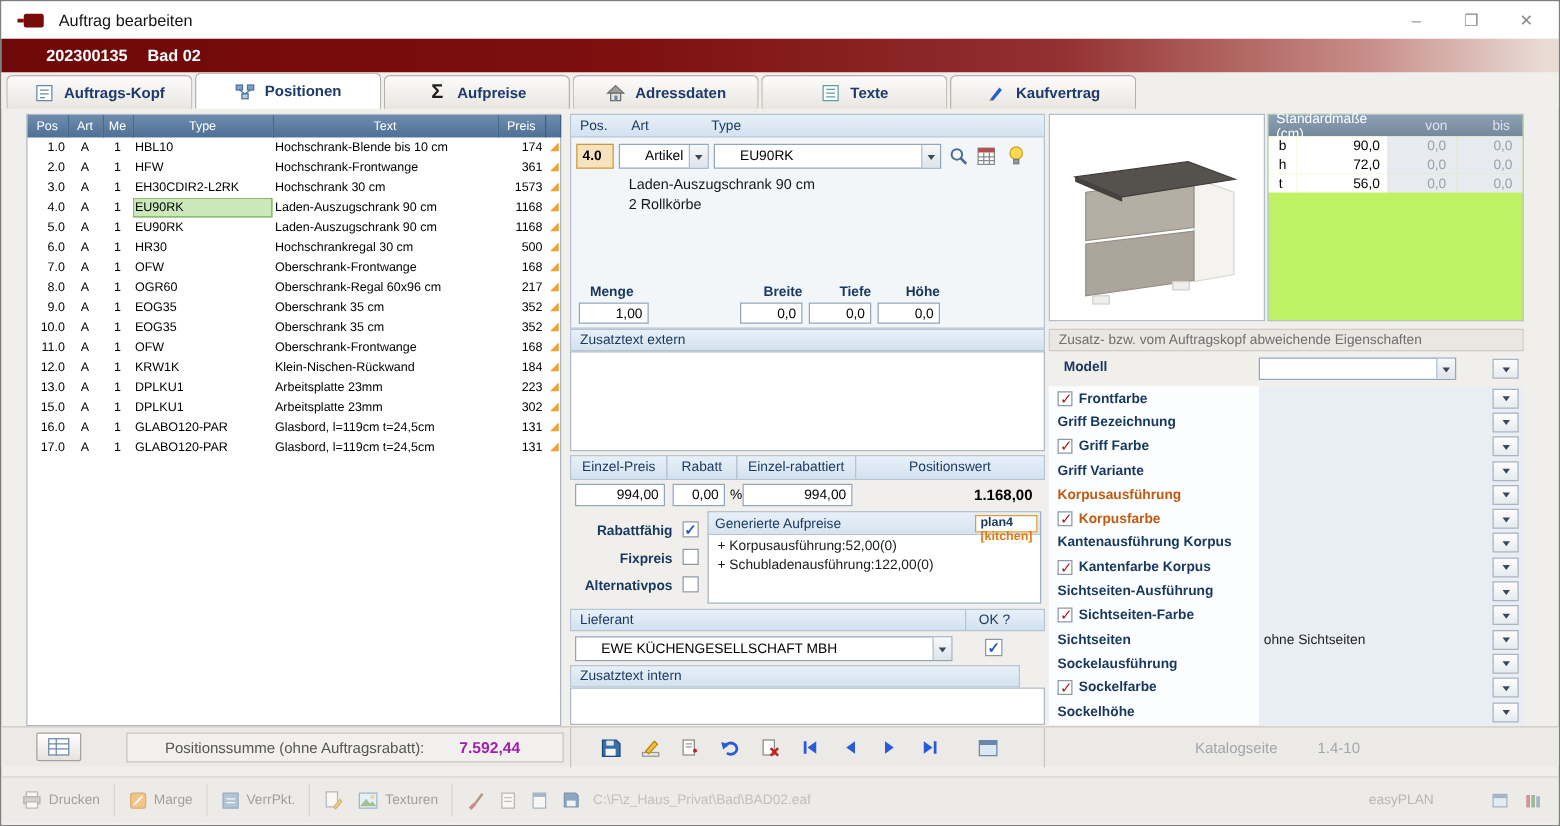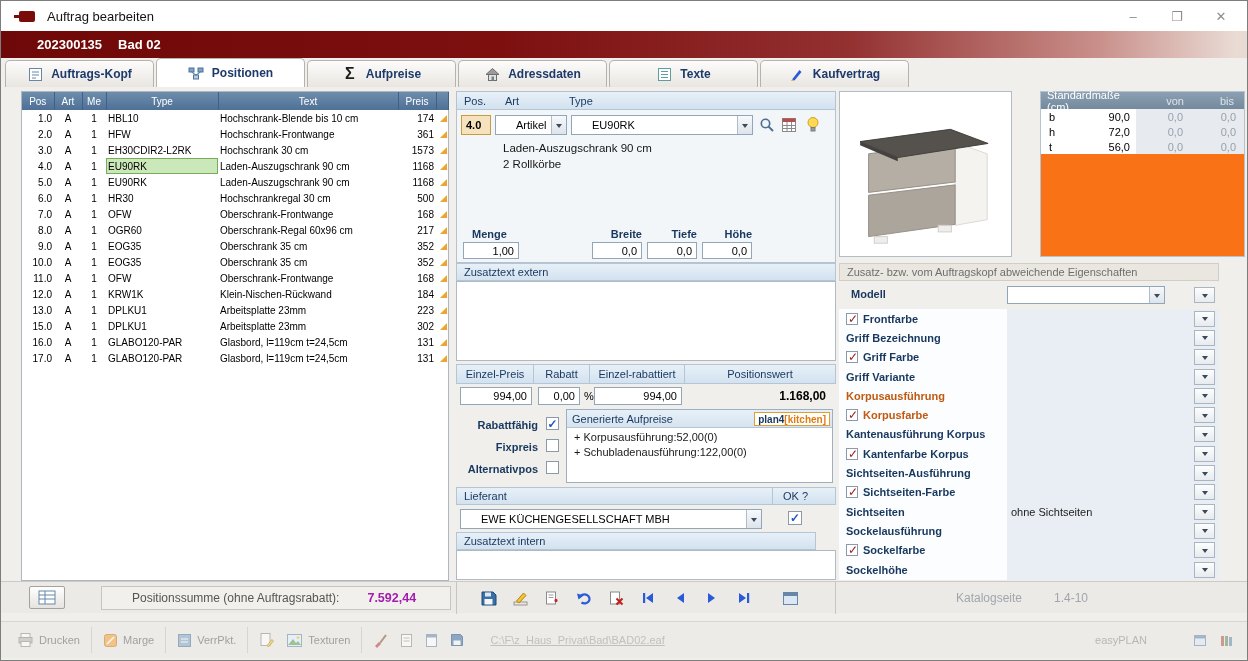--- a/index.html
+++ b/index.html
@@ -96,33 +96,33 @@
             font-weight:700; font-size:12px; }
   .cbrow { height:22px; position:relative; }
   .cbrow .cblabel { position:absolute; left:0; top:4px; width:82px; text-align:right; color:#17375e; font-weight:700; }
   .cbrow .cb { left:90px; top:2px; }
 
   .aufbox { position:absolute; left:110px; top:318px; width:267px; height:74px;
             background:#fff; border:1px solid #9db0c2; }
   .aufhead { height:18px; background:linear-gradient(#e7f0f8,#d6e4f0); border-bottom:1px solid #b6c5d4;
              display:flex; align-items:center; padding:0 5px; color:#17375e; position:relative; }
   .p4logo { position:absolute; right:2px; top:2px; height:14px; border:1px solid #e29c30;
-            background:#fff; display:flex; align-items:flex-end; padding:0 3px; font-size:10px; font-weight:700; }
+            background:#fff; display:flex; align-items:flex-start; padding:0 3px; font-size:10px; font-weight:700;flex-direction:column; }
   .p4logo .k { color:#e07b10; }
   .aufline { margin:3px 0 0 7px; font-size:11px; color:#1a1a1a; }
 
   .okcell { position:absolute; left:315px; top:0; bottom:0; width:65px; border-left:1px solid #b6c5d4;
             display:flex; align-items:center; padding-left:10px; }
 
   
   .panel-right { position:absolute; left:838px; top:90px; width:380px; height:490px; }
   .imgbox { position:absolute; left:0; top:0; width:173px; height:166px; background:#fff;
             border:1px solid #b0bcc8; display:flex; align-items:center; justify-content:center; }
-  .meas { position:absolute; left:175px; top:0; width:205px; height:166px; background:#f97316;
-          border:1px solid #b6c2ce;margin-left:26px; }
+  .meas { position:absolute; left:175px; top:0; width:205px; height:166px; background:#bef264;
+          border:1px solid #b6c2ce; }
   .meas-head { height:17px; background:linear-gradient(#8ba0b2,#74899c); display:flex; align-items:center; }
   .meas-head .t1 { color:#fff; padding-left:6px; flex:1; }
   .meas-head .t2 { color:#dde4ea; width:56px; text-align:right; padding-right:8px; }
   .meas-head .t3 { color:#dde4ea; width:52px; text-align:right; padding-right:10px; }
   .meas-row { display:flex; height:15px; align-items:center; }
   .meas-row .k { width:22px; padding-left:8px; background:#fff; height:100%; display:flex; align-items:center; }
   .meas-row .v { width:73px; background:#fff; height:100%; display:flex; align-items:center;
                  justify-content:flex-end; padding-right:6px; }
   .meas-row .von,.meas-row .bis { width:55px; background:#e7ebef; color:#97a1ab; height:100%;
                  display:flex; align-items:center; justify-content:flex-end; padding-right:8px; }
@@ -160,21 +160,21 @@
   .tbi { display:inline-flex; width:18px; height:18px; align-items:center; justify-content:center; }
   .kat-label { position:absolute; left:955px; top:9px; color:#a0a6ac; font-size:12px; }
   .kat-value { position:absolute; left:1053px; top:9px; color:#a0a6ac; font-size:12px; }
 
   
   .taskbar { position:absolute; left:0; bottom:2px; width:1248px; height:37px;
              background:#eae8e5; border-top:1px solid #c6c3be; display:flex; align-items:center;
              padding:0 10px; opacity:.55; }
   .tb-item { display:flex; align-items:center; gap:5px; color:#5f5f5f; font-size:11px; margin:0 6px; }
   .tb-sep { width:1px; height:26px; background:#c4c1bc; margin:0 5px; }
-  .tb-path { color:#9a9a9a; margin-left:20px;text-decoration:underline; }
+  .tb-path { color:#9a9a9a; margin-left:4px; }
   .tb-brand { color:#8a8a8a; margin-left:auto; margin-right:40px; }
 </style>
 </head>
 <body>
 
 <div id="window">
 
   <div class="titlebar">
     <span class="app-icon"></span>
     <span class="title-text">Auftrag bearbeiten</span>

